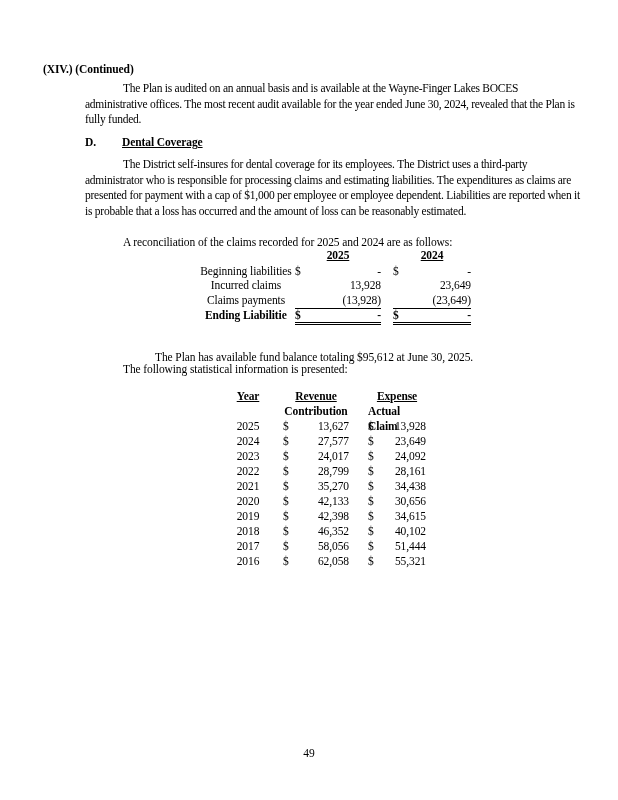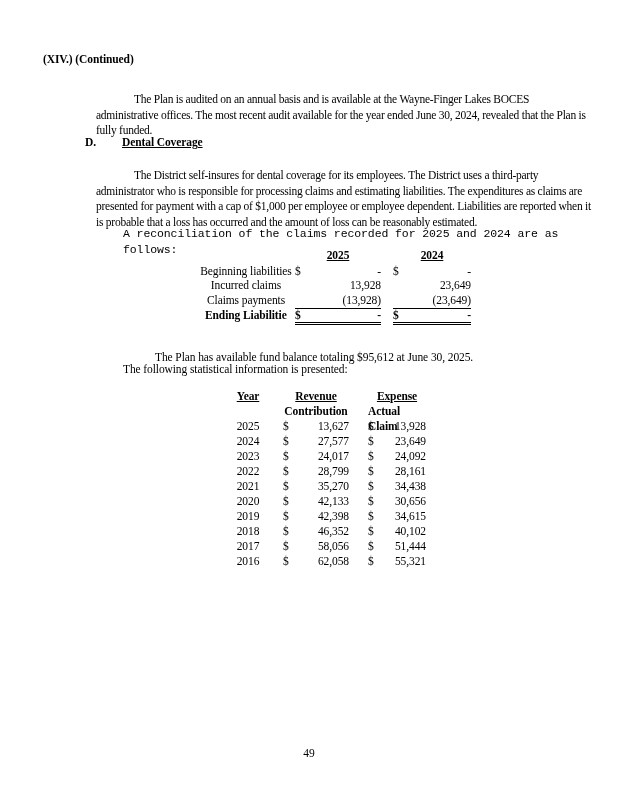--- a/index.html
+++ b/index.html
@@ -11,34 +11,34 @@
     color: #000000;
     font-family: "Liberation Serif", "DejaVu Serif", serif;
     font-size: 11.5px;
     line-height: 15.5px;
     letter-spacing: -0.1px;
     overflow: hidden;
   }
   .abs { position: absolute; }
 
   
-  .continued { left: 43px; top: 52px; font-weight: bold; }
-
-  
-  .para { width: 497px; left: 85px; text-indent: 38px; letter-spacing: -0.25px; margin: 11px; }
+  .continued { left: 43px; top: 62px; font-weight: bold; }
+
+  
+  .para { width: 497px; left: 85px; text-indent: 38px; letter-spacing: -0.25px; margin: 0; }
   .p-audit { top: 81px; }
   .p-dental { top: 157px; }
 
   
   .d-head { left: 85px; top: 135px; font-weight: bold; }
   .d-letter { display: inline-block; width: 37px; }
   .d-title { text-decoration: underline; }
 
   .lead-line { left: 123px; margin: 0; }
-  .l-recon { top: 226px; font-family: Liberation Mono, monospace; }
+  .l-recon { top: 235px; }
   .l-fund { top: 350px; margin-left: 32px; }
   .l-stat { top: 362px; }
 
   
   .recon { left: 197px; top: 248px; line-height: 14.7px; }
   .rrow { display: flex; align-items: baseline; height: 14.7px; }
   .rhead { height: 15.5px; }
   .rlabel { width: 98px; flex: none; white-space: nowrap; overflow: hidden; text-align: center; }
   .rlabel .clip { display: inline-block; max-width: 82px; overflow: hidden; white-space: nowrap; vertical-align: bottom; }
   .rmoney { display: flex; flex: none; align-items: baseline; }

